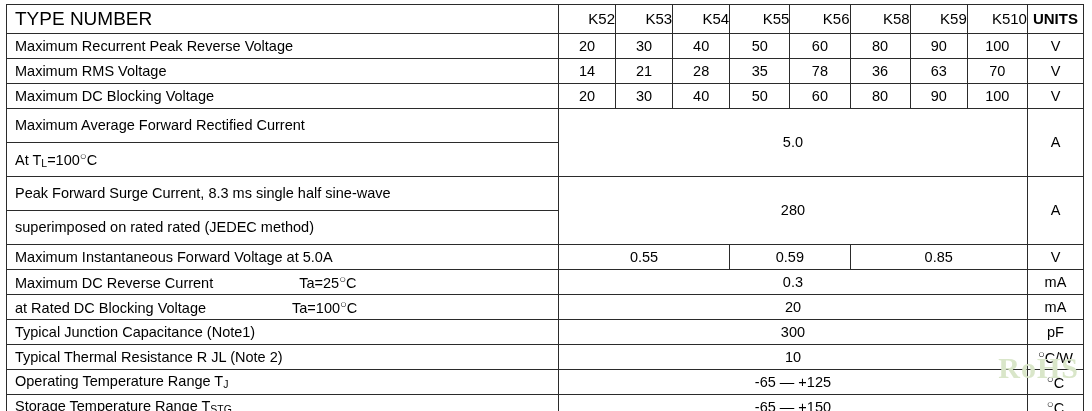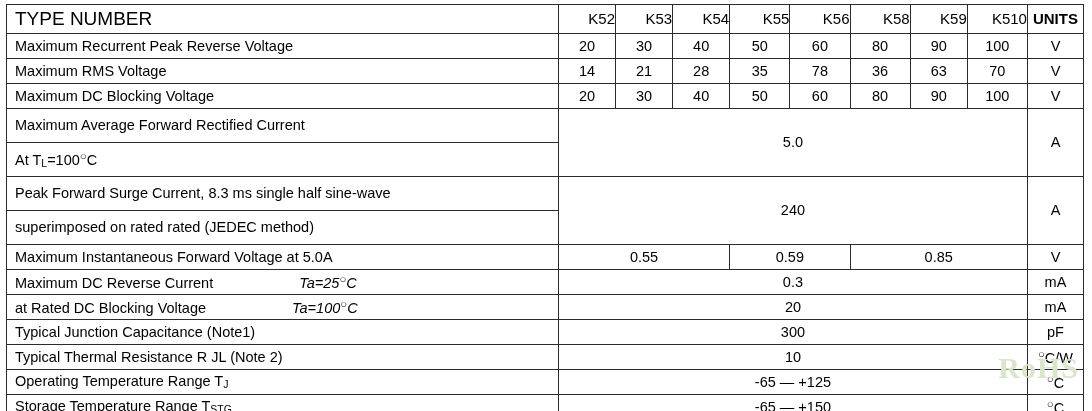--- a/index.html
+++ b/index.html
@@ -59,21 +59,20 @@
   }
   .r-normal {
     height: 25px;
   }
   .r-tall {
     height: 34px;
   }
   .inline-cond {
     display: inline-block;
     margin-left: 86px;
-    font-style: italic;
   }
   sub {
     font-size: 0.72em;
     vertical-align: -0.18em;
   }
   .deg {
     font-size: 0.78em;
     vertical-align: 0.42em;
   }
   .watermark {
@@ -164,21 +163,21 @@
         <td class="param">Maximum Average Forward Rectified Current</td>
         <td class="center" colspan="8" rowspan="2">5.0</td>
         <td class="center" rowspan="2">A</td>
       </tr>
       <tr class="r-tall">
         <td class="param">At T<sub>L</sub>=100<span class="deg">○</span>C</td>
       </tr>
 
       <tr class="r-tall">
         <td class="param">Peak Forward Surge Current, 8.3 ms single half sine-wave</td>
-        <td class="center" colspan="8" rowspan="2">240</td>
+        <td class="center" colspan="8" rowspan="2">280</td>
         <td class="center" rowspan="2">A</td>
       </tr>
       <tr class="r-tall">
         <td class="param">superimposed on rated rated (JEDEC method)</td>
       </tr>
 
       <tr class="r-normal">
         <td class="param">Maximum Instantaneous Forward Voltage at 5.0A</td>
         <td class="center" colspan="3">0.55</td>
         <td class="center" colspan="2">0.59</td>

